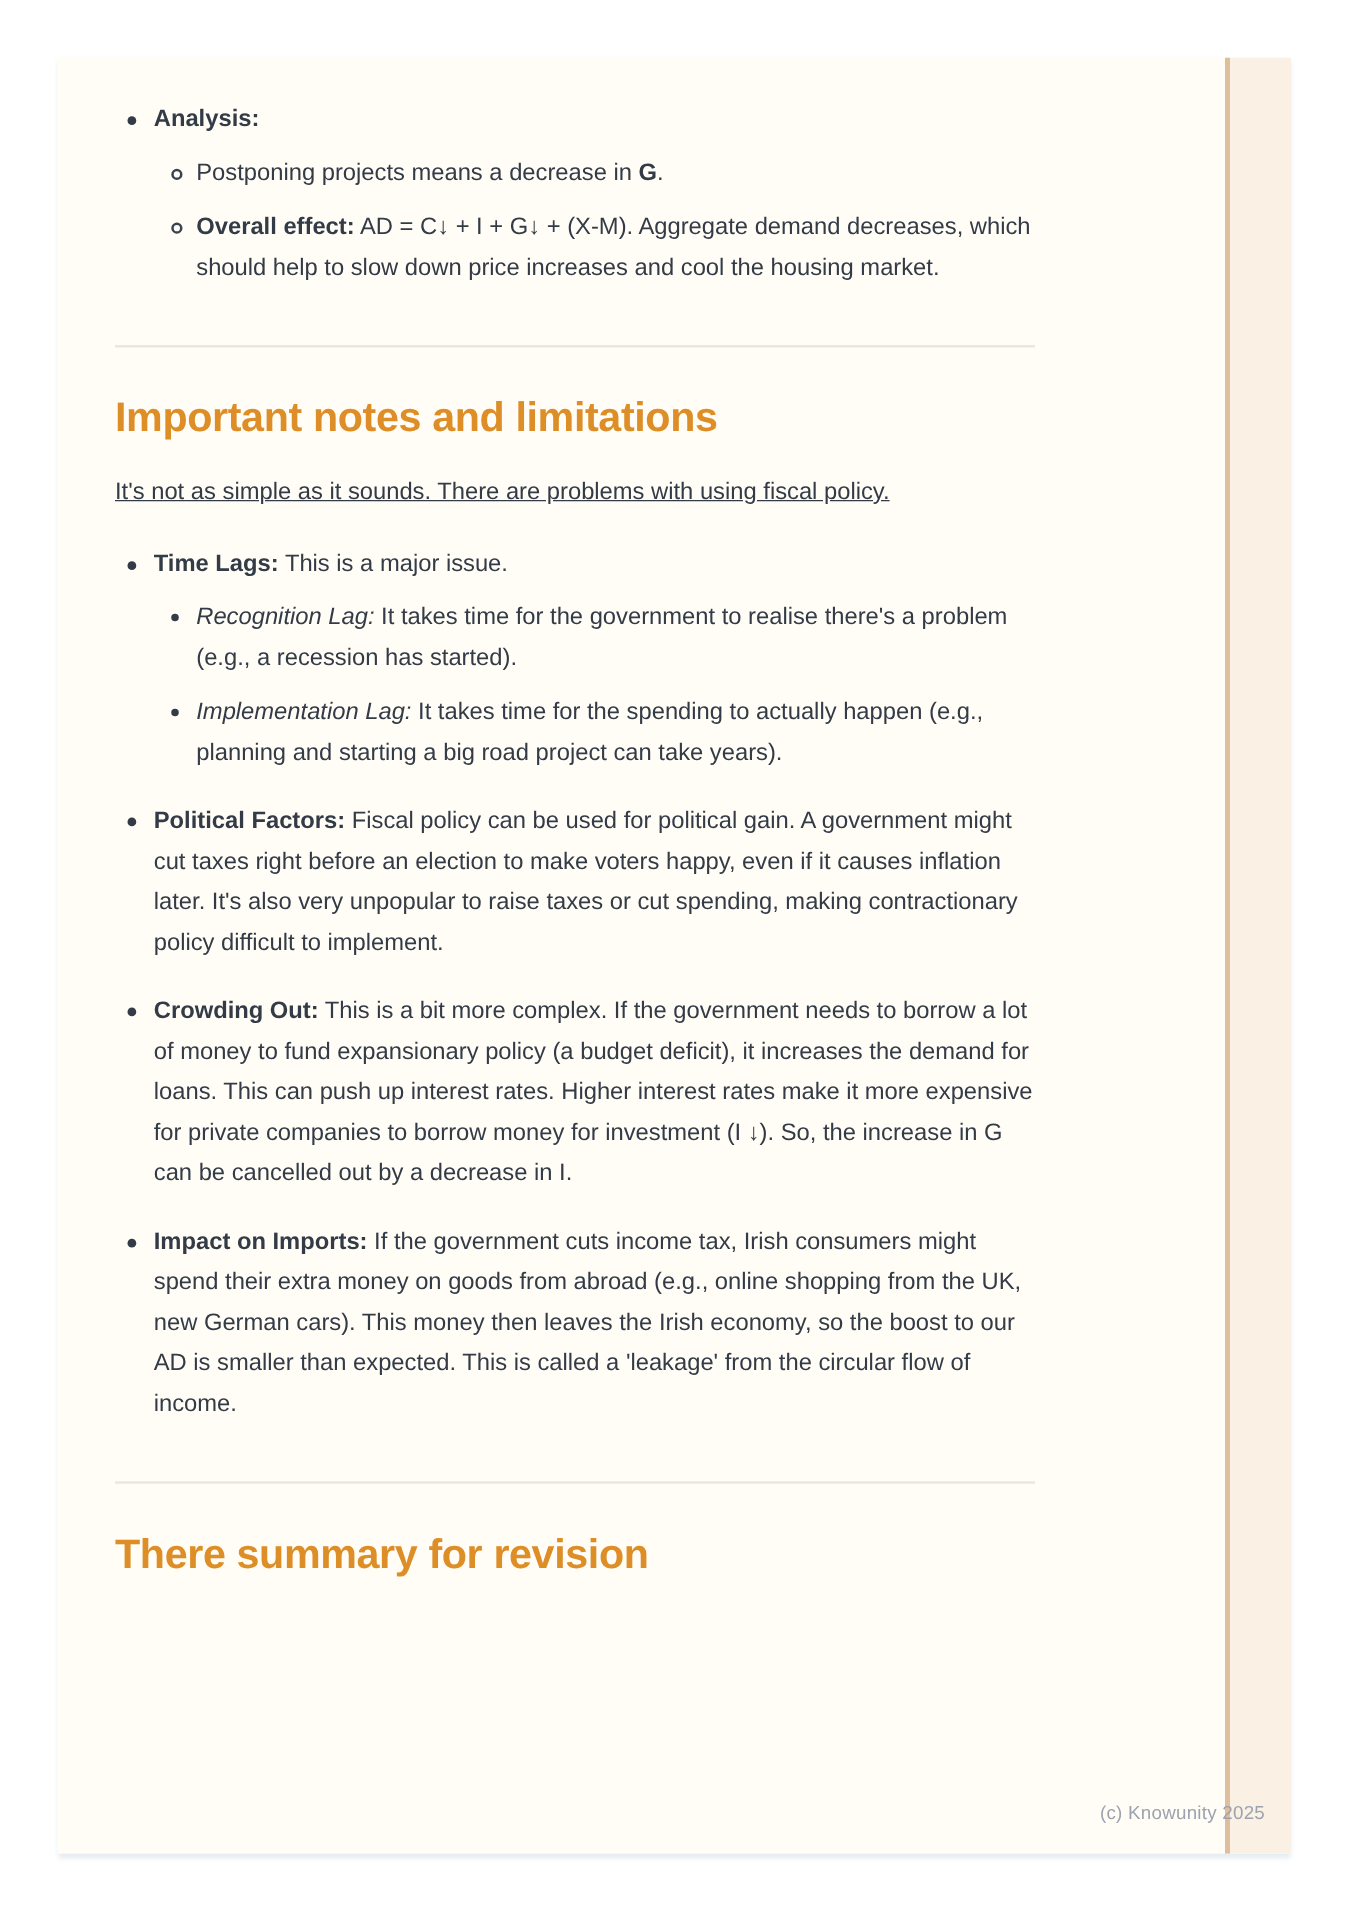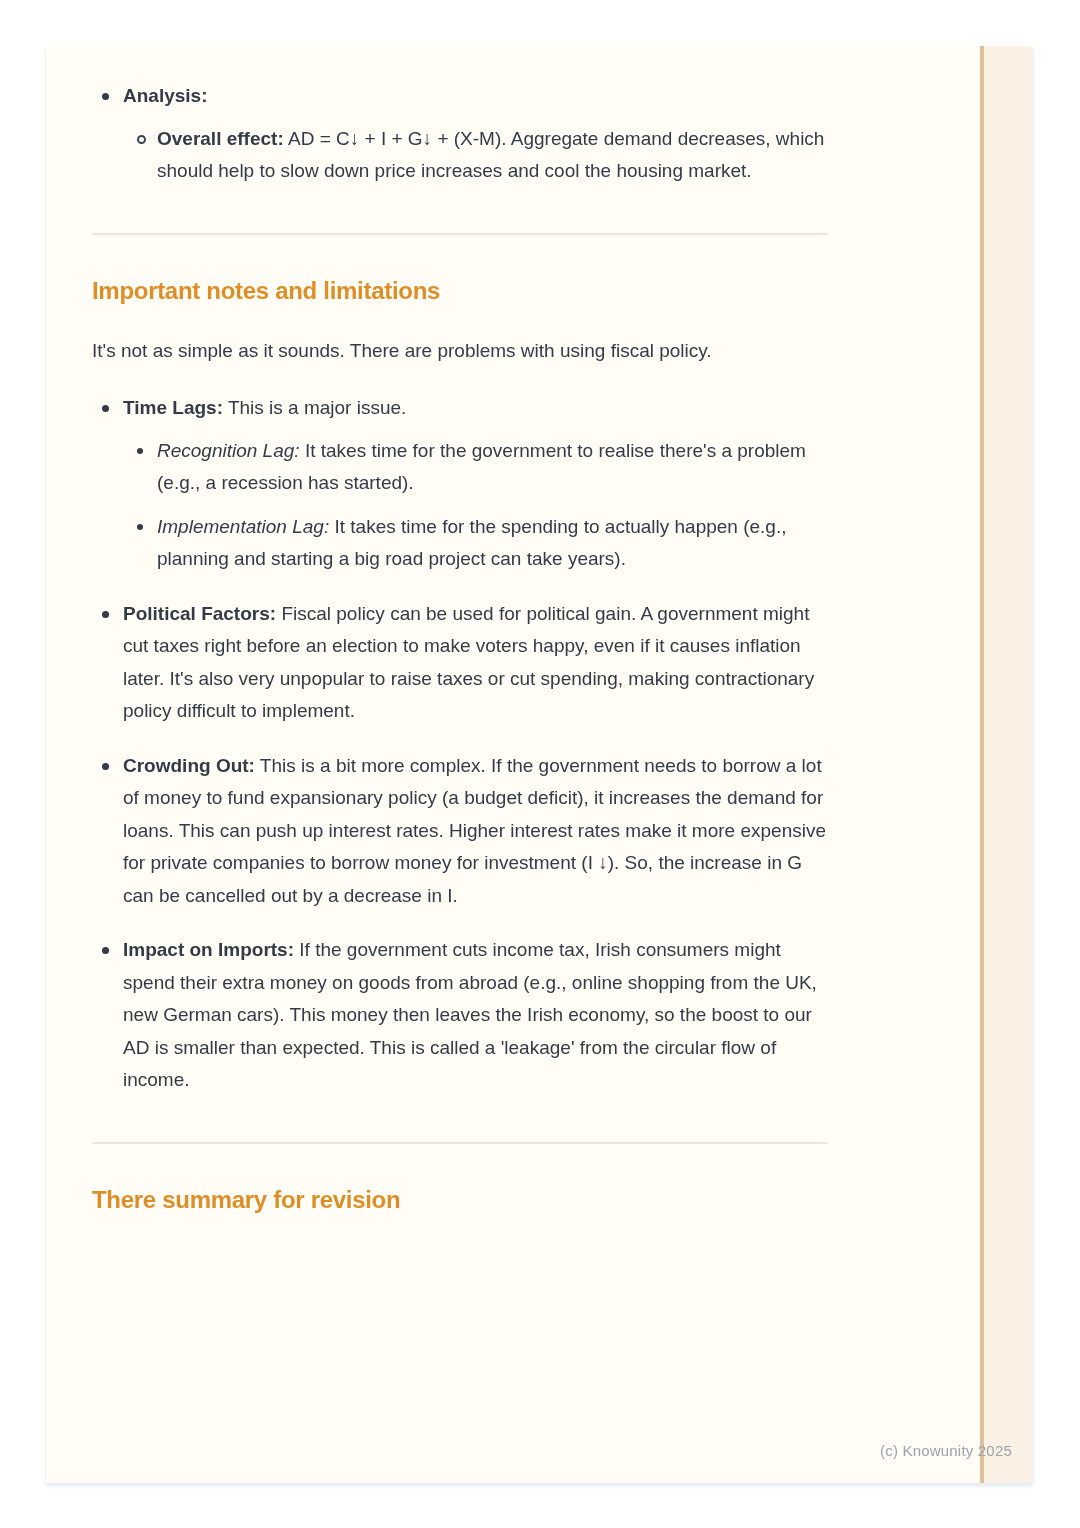--- a/index.html
+++ b/index.html
@@ -13,25 +13,25 @@
   }
   .margin-strip {
     position:absolute; right:0; top:0; bottom:0; width:53px;
     background:#FAF1E4; border-left:4px solid #DFBE9C; z-index:1;
   }
   .doc {
     position:absolute; left:46px; top:14px; width:736px;
     color:#333B47; font-size:19px; line-height:32.5px; z-index:2;margin-top:20px;
   }
   h2 {
-    color:#DD8E27; font-size:24px; line-height:34px; font-weight:700;
+    color:#DD8E27; font-size:33px; line-height:34px; font-weight:700;
     letter-spacing:-0.3px; margin:39px 0 27px 0;
   }
   .divider { border:none; border-top:2px solid #E9E7E2; margin-top:45px; }
-  .intro { margin-bottom:25px; }
+  .intro { margin-bottom:25px;text-decoration:underline; }
   .li { position:relative; padding-left:31px; }
   .li + .li { margin-top:22px; }
   .sub { margin-top:10px; }
   .sub .li { padding-left:34px; }
   .sub .li + .li { margin-top:11px; }
   .marker { position:absolute; left:10px; top:13px; }
   .m-dot  { width:7px; height:7px; border-radius:50%; background:#333B47; }
   .sub .marker { left:14px; }
   .m-ring { width:9px; height:9px; border-radius:50%; border:2px solid #3A4351; top:12px; }
   .m-dot-s{ width:6px; height:6px; border-radius:50%; background:#333B47; }
@@ -47,20 +47,24 @@
 
 <div class="page-card">
   <div class="margin-strip"></div>
 
   <div class="doc">
 
     <div class="li">
       <span class="marker m-dot"></span>
       <div><b>Analysis:</b>
         <div class="sub">
+          <div class="li">
+            <span class="marker m-ring"></span>
+            <div><span>Postponing projects means a decrease in </span><b>G</b><span>.</span></div>
+          </div>
           <div class="li">
             <span class="marker m-ring"></span>
             <div><span class="lead-b">Overall effect:</span><span> AD = C↓ + I + G↓ + (X-M). Aggregate demand decreases, which should help to slow down price increases and cool the housing market.</span></div>
           </div>
         </div>
       </div>
     </div>
 
     <hr class="divider">
 

